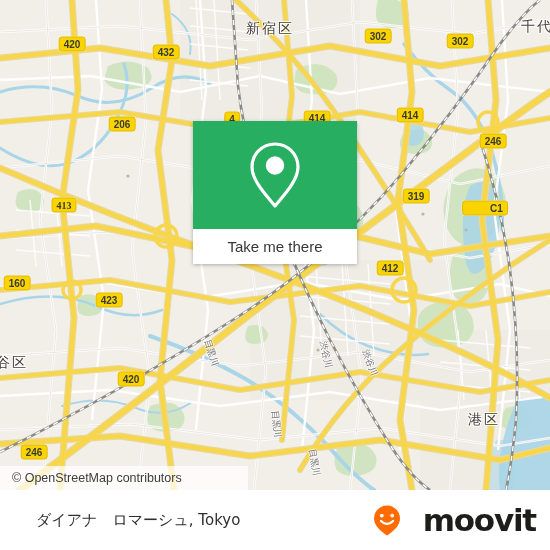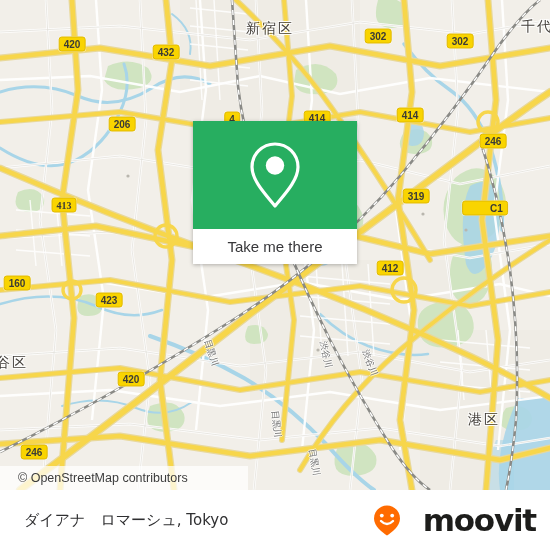--- a/index.html
+++ b/index.html
@@ -84,21 +84,21 @@
     position: absolute;
     left: 0;
     top: 466px;
     height: 24px;
     width: 248px;
     background: rgba(255,255,255,0.72);
     color: #3c3c3c;
     font-family: "Liberation Sans", sans-serif;
     font-size: 12.5px;
     line-height: 24px;
-    padding-left: 18px;
+    padding-left: 12px;
     box-sizing: border-box;
     white-space: nowrap;
   }
 
   
   #popup {
     position: absolute;
     left: 193px;
     top: 121px;
     width: 164px;
@@ -134,21 +134,21 @@
     position: absolute;
     left: 0;
     top: 490px;
     width: 550px;
     height: 60px;
     background: #ffffff;
     display: flex;
     align-items: center;
     justify-content: space-between;
     box-sizing: border-box;
-    padding: 0 14px 0 24px;
+    padding: 0 14px 0 36px;
   }
   #footer-title {
     color: #2f2f31;
     font-family: "DejaVu Sans", sans-serif;
     font-size: 15px;
     white-space: nowrap;
   }
   #brand {
     display: flex;
     align-items: center;

